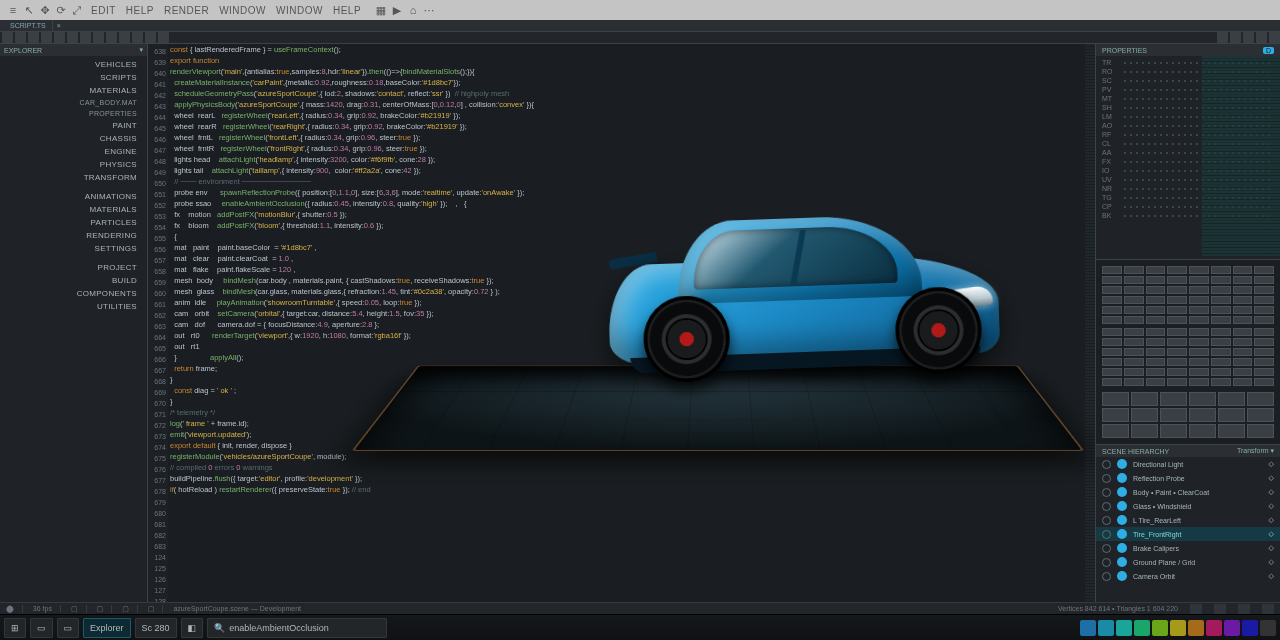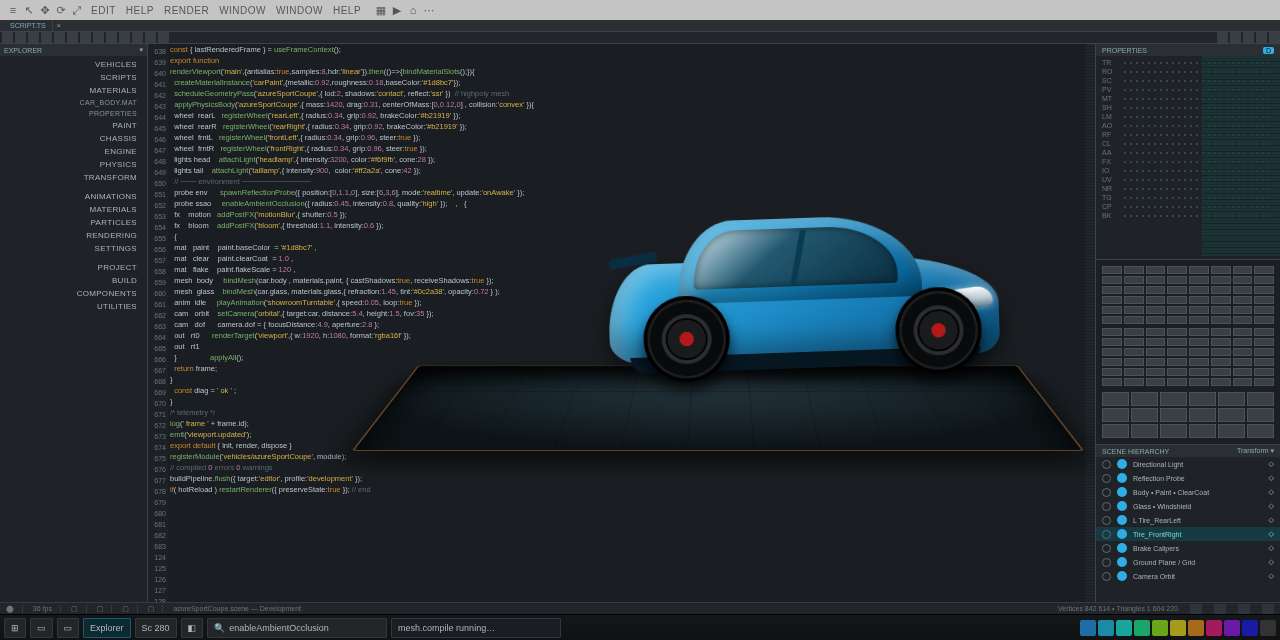--- a/index.html
+++ b/index.html
@@ -607,21 +607,20 @@
     </div>
   <div class="tb">▭</div>
   <div class="tb">▭</div>
   <div class="tb active">Explorer</div>
   <div class="tb">Sc 280</div>
   <div class="tb">◧</div>
   <div class="tb" style="min-width:180px">
     <span>🔍</span>
     <span>enableAmbientOcclusion</span>
   </div>
-  <div class="tb" style="min-width:170px;background:#1a1d21">mesh.compile running…</div>
   <div class="tray">
     <div class="ico c1"></div>
     <div class="ico c2"></div>
     <div class="ico c3"></div>
     <div class="ico c4"></div>
     <div class="ico c5"></div>
     <div class="ico c6"></div>
     <div class="ico c7"></div>
     <div class="ico c8"></div>
     <div class="ico c9"></div>

